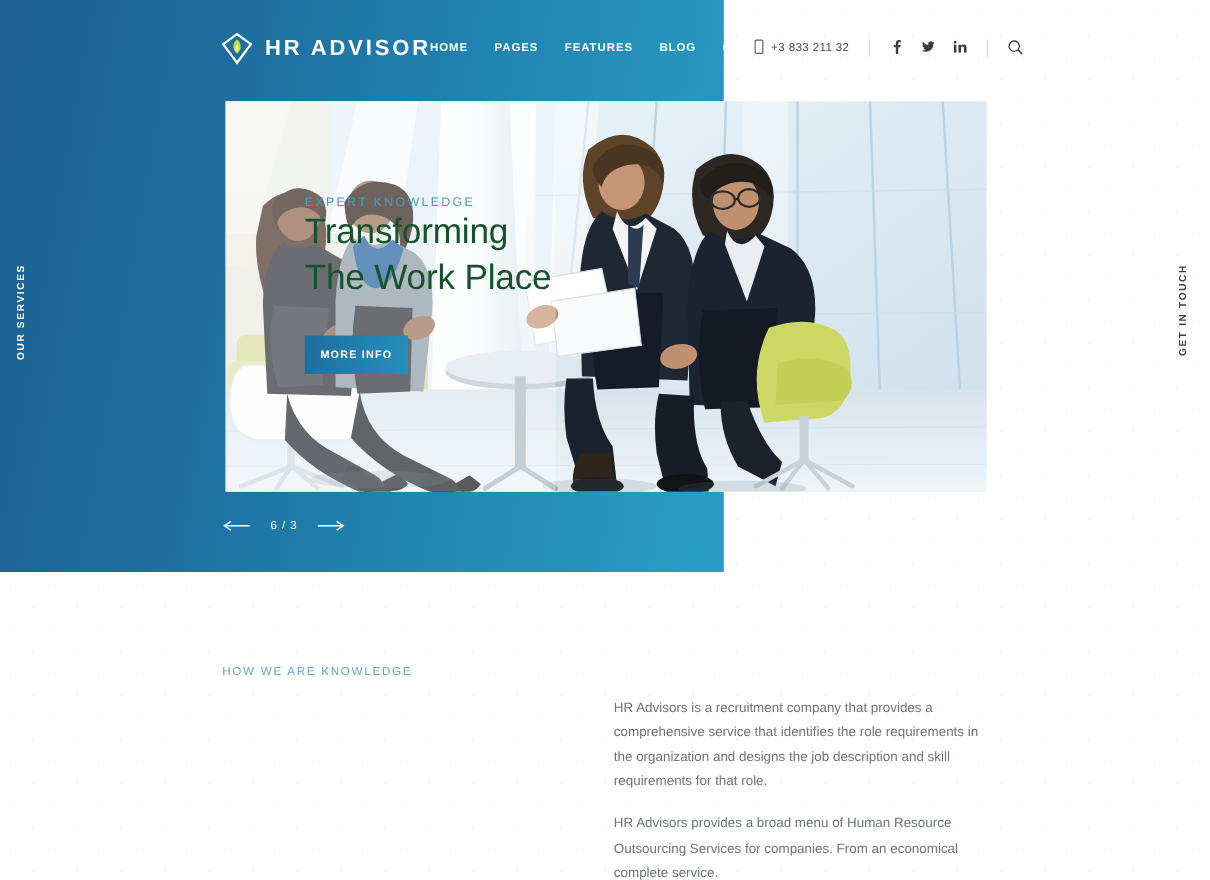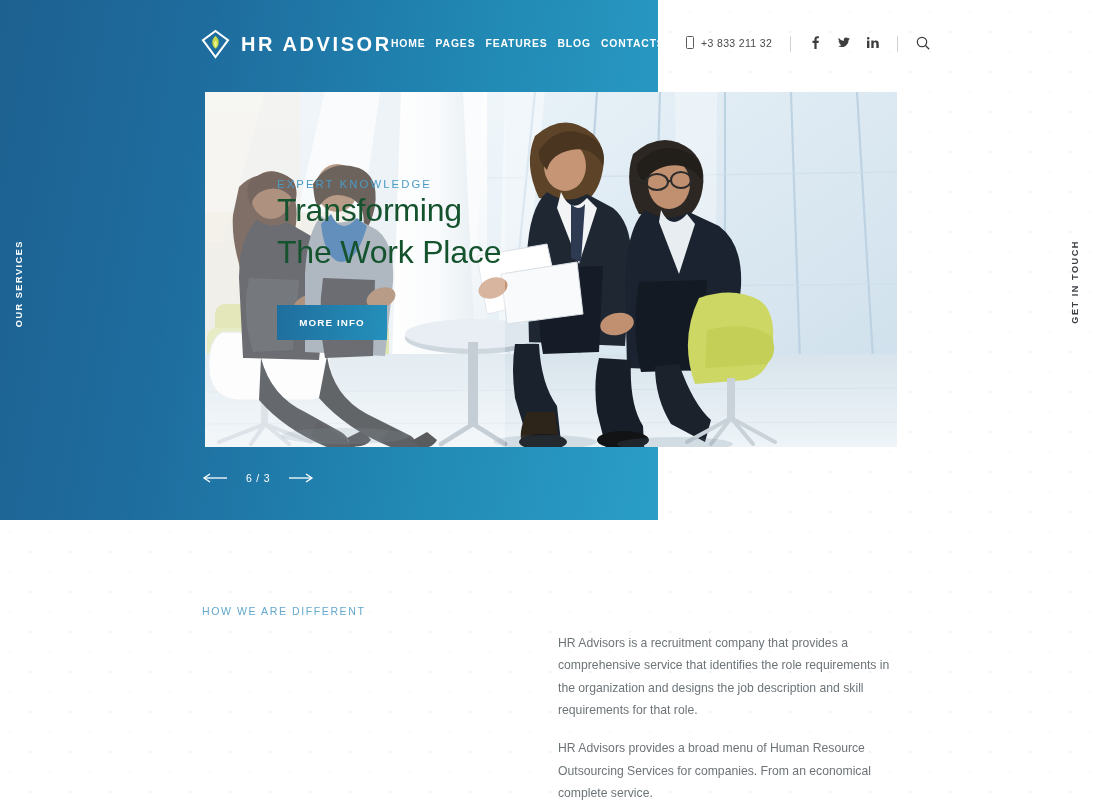--- a/index.html
+++ b/index.html
@@ -38,21 +38,21 @@
     position:absolute; left:201px; top:29px;
     display:flex; align-items:center; gap:11px;
   }
   .logo-mark{ width:29px; height:30px; display:block; }
   .logo-text{
     color:#ffffff; font-size:20px; font-weight:bold;
     letter-spacing:2.6px; white-space:nowrap;
   }
   .main-nav{
     position:absolute; left:391px; top:38px;
-    display:flex; align-items:center; gap:10px;
+    display:flex; align-items:center; gap:24px;
   }
   .nav-link{
     color:#ffffff; font-size:10.4px; font-weight:bold;
     letter-spacing:0.85px; text-decoration:none; white-space:nowrap;
     cursor:pointer;
   }
   .header-right{
     position:absolute; left:686px; top:36px;
     display:flex; align-items:flex-start; gap:0;
   }
@@ -79,21 +79,21 @@
   }
   .hero-eyebrow{
     color:#4a9bc4; font-size:11.3px; letter-spacing:2.1px; font-weight:normal;
   }
   .hero-title{
     color:#14532d; font-size:32px; line-height:1.31; font-weight:normal;
     letter-spacing:-0.2px; white-space:pre-line;
   }
   .more-info-btn{
     position:absolute; left:277px; top:305px; z-index:5;
-    width:110px; height:35px;
+    width:94px; height:35px;
     background:linear-gradient(100deg,#1f6e9d 0%,#2490bb 100%);
     color:#fff; font-size:9.8px; font-weight:bold; letter-spacing:1.1px;
     display:flex; align-items:center; justify-content:center;
     border:none; cursor:pointer; font-family:inherit;
   }
 
   
   .slider-nav{
     position:absolute; left:202px; top:472px; z-index:5;
     display:flex; align-items:center; gap:18px;
@@ -386,19 +386,19 @@
       </svg>
     </span>
   </div>
 </div>
 
 <div class="side-label side-left">OUR SERVICES</div>
 <div class="side-label side-right">GET IN TOUCH</div>
 
 <div class="diff-section">
   <div class="diff-left">
-    <div class="diff-eyebrow">HOW WE ARE DIFFERENT</div>
+    <div class="diff-eyebrow">HOW WE ARE KNOWLEDGE</div>
   </div>
   <div class="diff-right">
     <p class="diff-para">HR Advisors is a recruitment company that provides a comprehensive service that identifies the role requirements in the organization and designs the job description and skill requirements for that role.</p>
     <p class="diff-para">HR Advisors provides a broad menu of Human Resource Outsourcing Services for companies. From an economical complete service.</p>
   </div>
 </div>
 
 </body></html>

